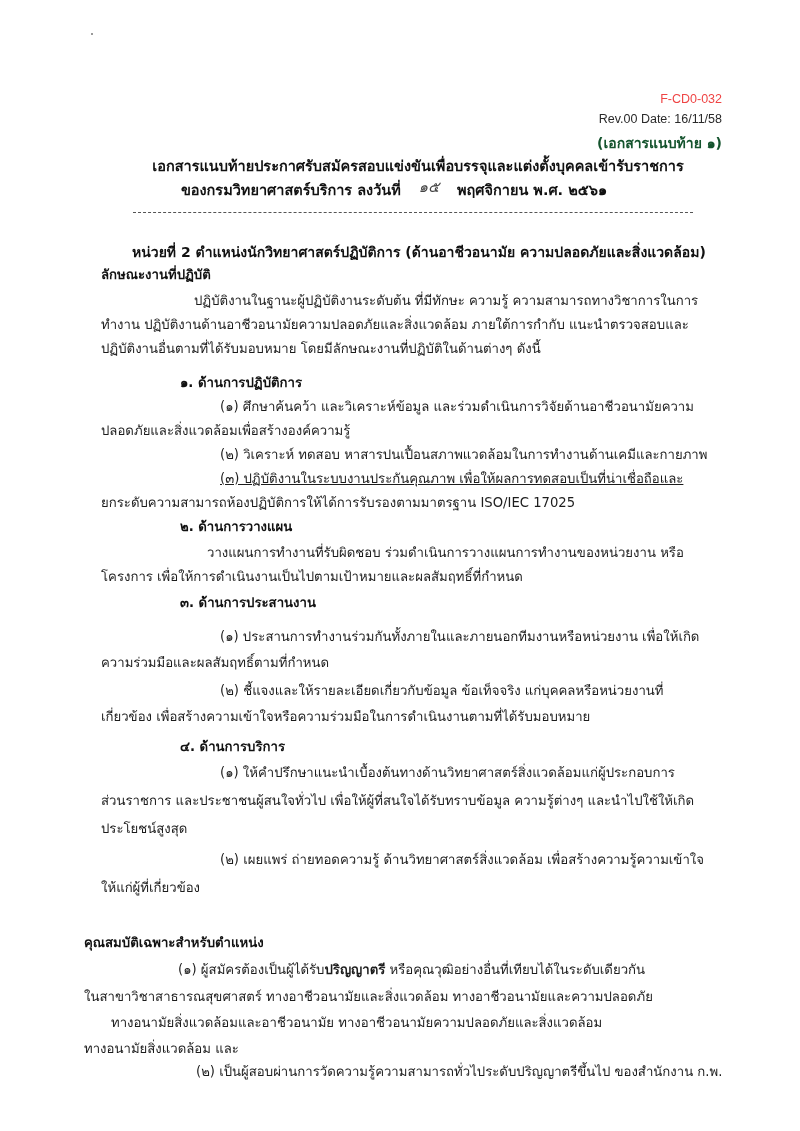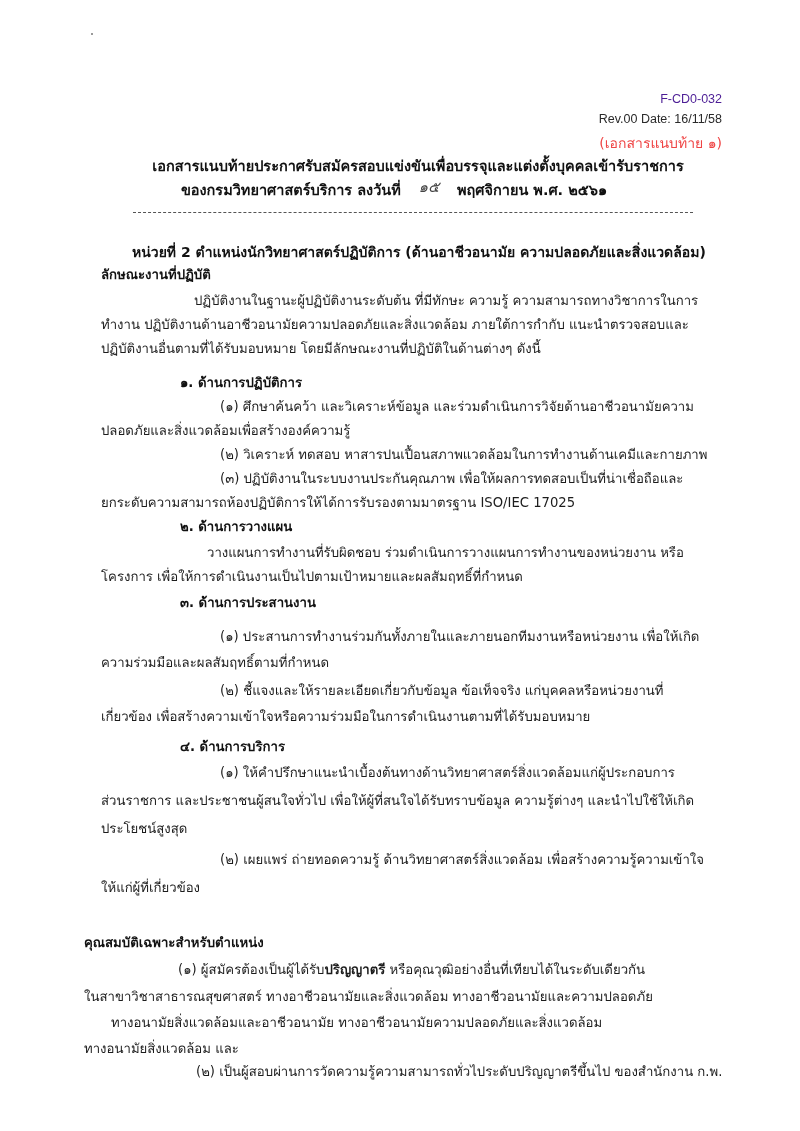--- a/index.html
+++ b/index.html
@@ -28,39 +28,39 @@
       width: 2px;
       height: 2px;
       background: #9a9a9a;
     }
     .form-code {
       position: absolute;
       right: 78px;
       top: 92px;
       font-family: "Liberation Sans", sans-serif;
       font-size: 12.5px;
-      color: #4c1d95;
+      color: #ef4444;
       text-align: right;
     }
     .rev-date {
       position: absolute;
       right: 78px;
       top: 112px;
       font-family: "Liberation Sans", sans-serif;
       font-size: 12.5px;
       color: #2a2a2a;
       text-align: right;
     }
     .attachment-label {
       position: absolute;
       right: 78px;
       top: 132px;
       font-size: 14px;
-      font-weight: normal;
-      color: #ef4444;
+      font-weight: bold;
+      color: #14532d;
       text-align: right;
     }
     .doc-title {
       position: absolute;
       left: 0;
       width: 800px;
       text-align: center;
       font-size: 14.5px;
       font-weight: bold;
       color: #111;
@@ -121,21 +121,21 @@
   <div class="line bold" style="left:101px; top:266px;">ลักษณะงานที่ปฏิบัติ</div>
 
   <div class="line" style="left:194px; top:292px;">ปฏิบัติงานในฐานะผู้ปฏิบัติงานระดับต้น ที่มีทักษะ ความรู้ ความสามารถทางวิชาการในการ</div>
   <div class="line" style="left:101px; top:316px;">ทำงาน ปฏิบัติงานด้านอาชีวอนามัยความปลอดภัยและสิ่งแวดล้อม ภายใต้การกำกับ แนะนำตรวจสอบและ</div>
   <div class="line" style="left:101px; top:340px;">ปฏิบัติงานอื่นตามที่ได้รับมอบหมาย โดยมีลักษณะงานที่ปฏิบัติในด้านต่างๆ ดังนี้</div>
 
   <div class="line bold" style="left:180px; top:374px;">๑. ด้านการปฏิบัติการ</div>
   <div class="line" style="left:220px; top:398px;">(๑) ศึกษาค้นคว้า และวิเคราะห์ข้อมูล และร่วมดำเนินการวิจัยด้านอาชีวอนามัยความ</div>
   <div class="line" style="left:101px; top:422px;">ปลอดภัยและสิ่งแวดล้อมเพื่อสร้างองค์ความรู้</div>
   <div class="line" style="left:220px; top:446px;">(๒) วิเคราะห์ ทดสอบ หาสารปนเปื้อนสภาพแวดล้อมในการทำงานด้านเคมีและกายภาพ</div>
-  <div class="line" style="left:220px; top:470px;">(๓) ปฏิบัติงานในระบบงานประกันคุณภาพ เพื่อให้ผลการทดสอบเป็นที่น่าเชื่อถือและ</div>
+  <div class="line" style="left:220px; top:470px;text-decoration:underline;">(๓) ปฏิบัติงานในระบบงานประกันคุณภาพ เพื่อให้ผลการทดสอบเป็นที่น่าเชื่อถือและ</div>
   <div class="line" style="left:101px; top:494px;">ยกระดับความสามารถห้องปฏิบัติการให้ได้การรับรองตามมาตรฐาน ISO/IEC 17025</div>
 
   <div class="line bold" style="left:180px; top:518px;">๒. ด้านการวางแผน</div>
   <div class="line" style="left:207px; top:544px;">วางแผนการทำงานที่รับผิดชอบ ร่วมดำเนินการวางแผนการทำงานของหน่วยงาน หรือ</div>
   <div class="line" style="left:101px; top:568px;">โครงการ เพื่อให้การดำเนินงานเป็นไปตามเป้าหมายและผลสัมฤทธิ์ที่กำหนด</div>
 
   <div class="line bold" style="left:180px; top:594px;">๓. ด้านการประสานงาน</div>
   <div class="line" style="left:220px; top:628px;">(๑) ประสานการทำงานร่วมกันทั้งภายในและภายนอกทีมงานหรือหน่วยงาน เพื่อให้เกิด</div>
   <div class="line" style="left:101px; top:654px;">ความร่วมมือและผลสัมฤทธิ์ตามที่กำหนด</div>
   <div class="line" style="left:220px; top:682px;">(๒) ชี้แจงและให้รายละเอียดเกี่ยวกับข้อมูล ข้อเท็จจริง แก่บุคคลหรือหน่วยงานที่</div>

